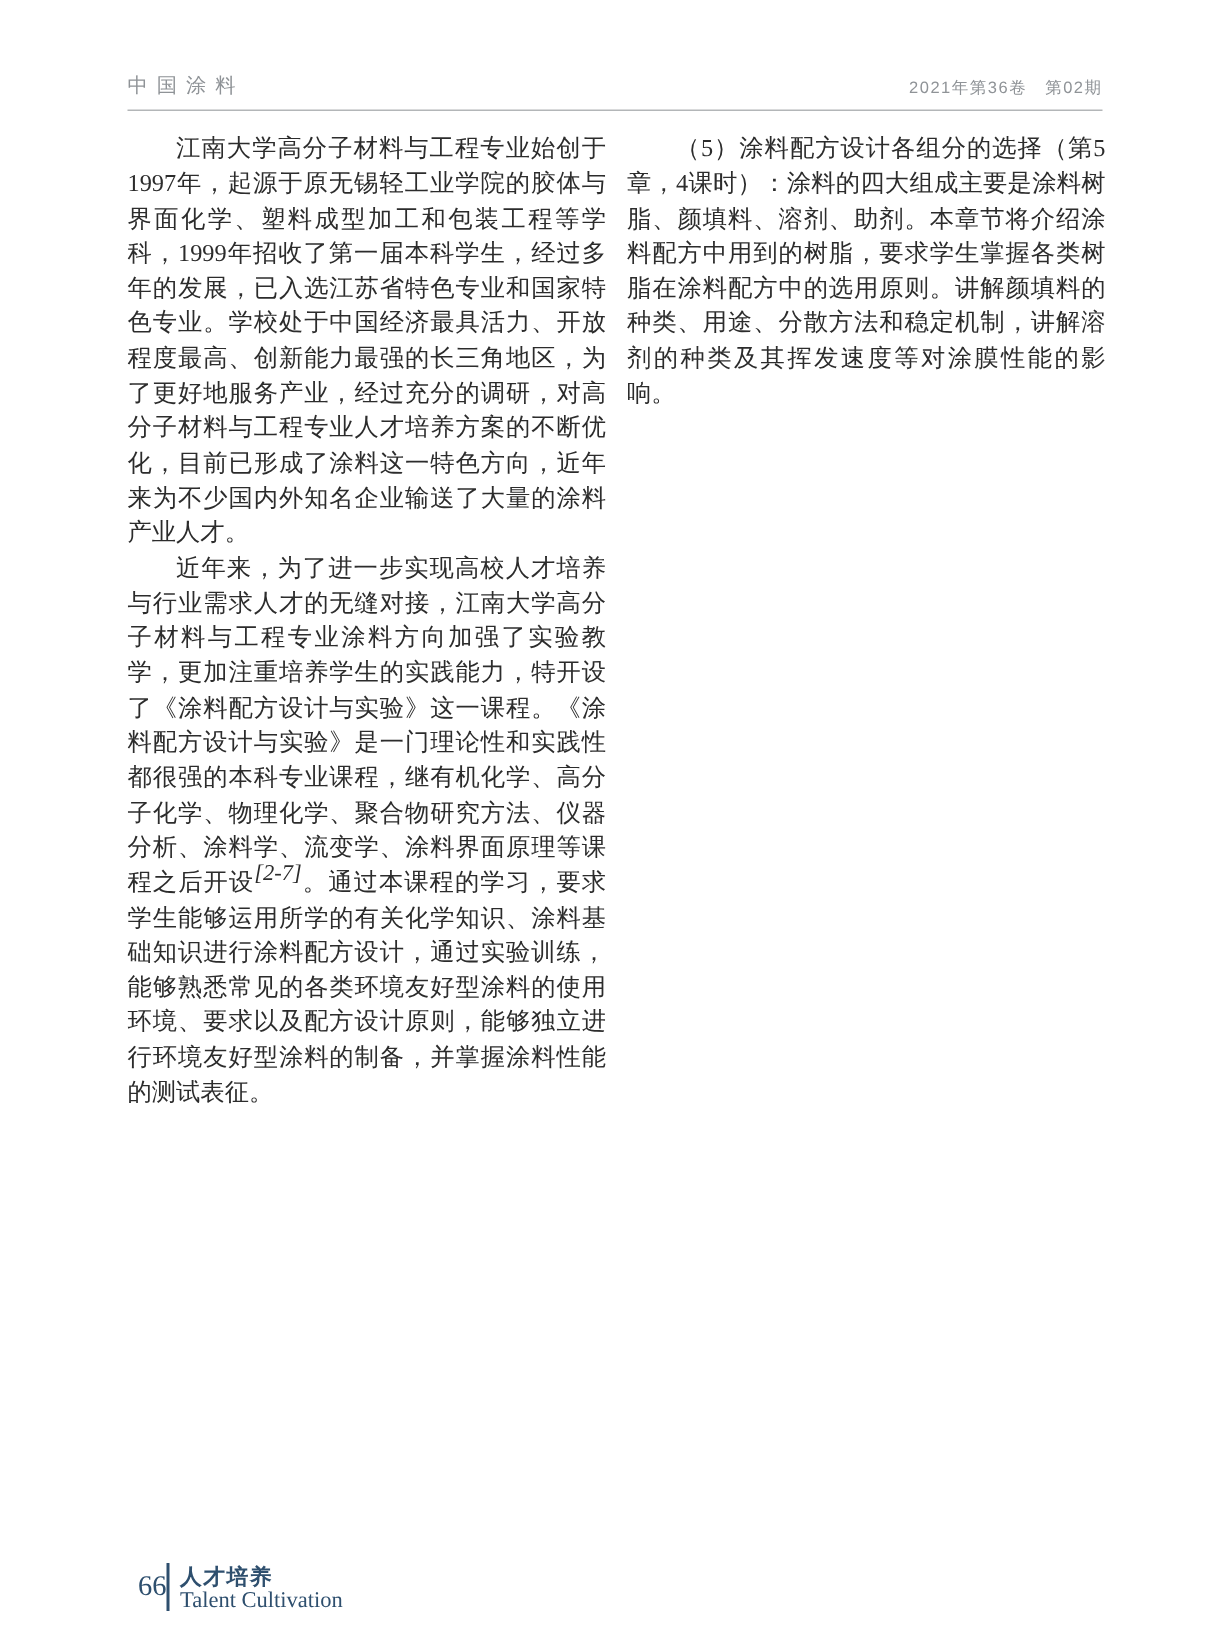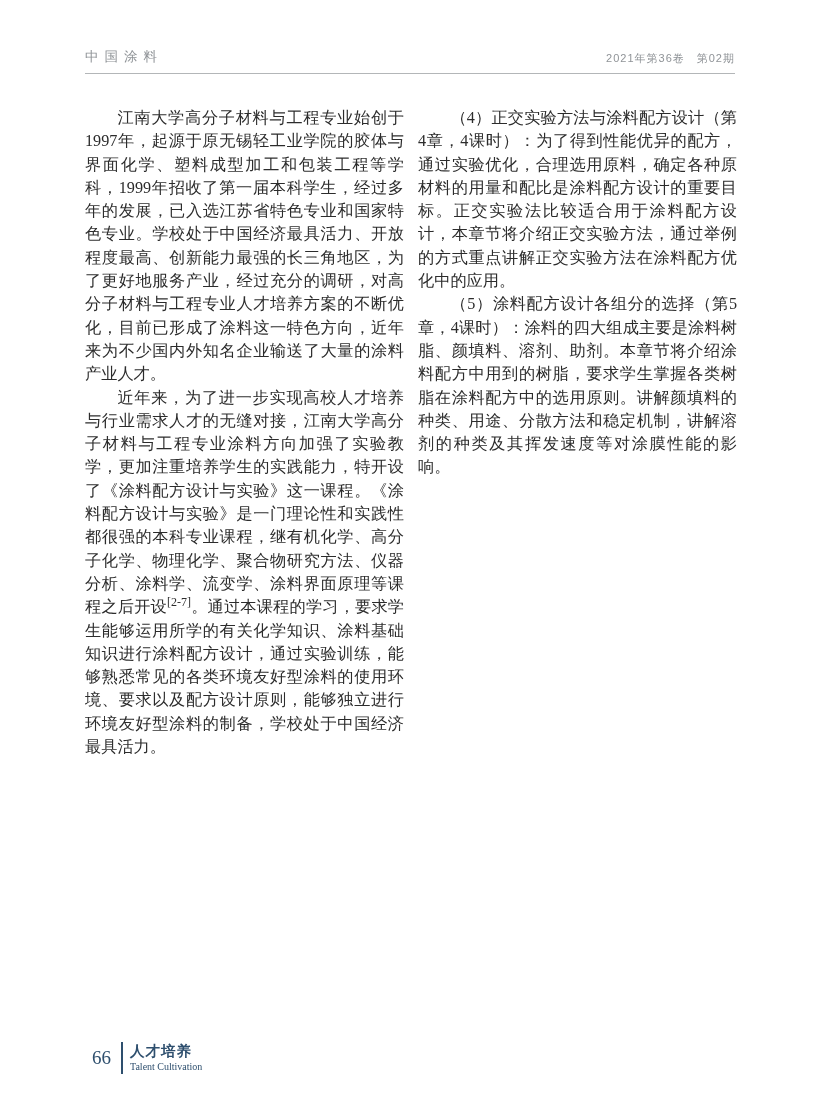--- a/index.html
+++ b/index.html
@@ -48,85 +48,83 @@
     display: flex;
     gap: 14px;
     overflow: hidden;
   }
   .col {
     width: 319px;
     text-align: justify;
     font-size: 16.2px;
     line-height: 23.3px;
     color: #2c2c2c;
-    margin-top: 19px;
   }
   .col p {
     margin: 0;
     text-indent: 2em;
   }
   .col sup {
-    font-size: 12px;
+    font-size: 15px;
     line-height: 0;
+    font-style: italic;
   }
   
   .page-footer {
     position: absolute;
     left: 92px;
     bottom: 25px;
     display: flex;
     align-items: center;
     color: #2e4f6e;
   }
   .page-number {
     font-size: 19px;
-    margin-right: 10px;
     font-family: "Liberation Serif", serif;
   }
   .footer-bar {
     width: 2px;
     height: 32px;
     background: #2e4f6e;
     margin-right: 7px;
   }
   .footer-col .col-cn {
     display: block;
     font-size: 14.5px;
     font-weight: bold;
-    font-family: Liberation Mono, monospace;
+    font-family: Liberation Sans, sans-serif;
     letter-spacing: 1px;
     line-height: 17px;
   }
   .footer-col .col-en {
     display: block;
-    font-size: 10px;
+    font-size: 15px;
     line-height: 12px;
     font-family: "Liberation Serif", serif;
   }
 </style>
 </head>
 <body>
 
 <div class="page">
 
   <header class="page-header">
     <span class="journal-name">中国涂料</span>
     <span class="issue-info">2021年第36卷　第02期</span>
   </header>
 
   <main class="columns">
 
     <section class="col">
       <p>江南大学高分子材料与工程专业始创于1997年，起源于原无锡轻工业学院的胶体与界面化学、塑料成型加工和包装工程等学科，1999年招收了第一届本科学生，经过多年的发展，已入选江苏省特色专业和国家特色专业。学校处于中国经济最具活力、开放程度最高、创新能力最强的长三角地区，为了更好地服务产业，经过充分的调研，对高分子材料与工程专业人才培养方案的不断优化，目前已形成了涂料这一特色方向，近年来为不少国内外知名企业输送了大量的涂料产业人才。</p>
-      <p><span>近年来，为了进一步实现高校人才培养与行业需求人才的无缝对接，江南大学高分子材料与工程专业涂料方向加强了实验教学，更加注重培养学生的实践能力，特开设了《涂料配方设计与实验》这一课程。《涂料配方设计与实验》是一门理论性和实践性都很强的本科专业课程，继有机化学、高分子化学、物理化学、聚合物研究方法、仪器分析、涂料学、流变学、涂料界面原理等课程之后开设</span><sup>[2-7]</sup><span>。通过本课程的学习，要求学生能够运用所学的有关化学知识、涂料基础知识进行涂料配方设计，通过实验训练，能够熟悉常见的各类环境友好型涂料的使用环境、要求以及配方设计原则，能够独立进行环境友好型涂料的制备，学校处于中国经济最具活力。</span></p>
+      <p><span>近年来，为了进一步实现高校人才培养与行业需求人才的无缝对接，江南大学高分子材料与工程专业涂料方向加强了实验教学，更加注重培养学生的实践能力，特开设了《涂料配方设计与实验》这一课程。《涂料配方设计与实验》是一门理论性和实践性都很强的本科专业课程，继有机化学、高分子化学、物理化学、聚合物研究方法、仪器分析、涂料学、流变学、涂料界面原理等课程之后开设</span><sup>[2-7]</sup><span>。通过本课程的学习，要求学生能够运用所学的有关化学知识、涂料基础知识进行涂料配方设计，通过实验训练，能够熟悉常见的各类环境友好型涂料的使用环境、要求以及配方设计原则，能够独立进行环境友好型涂料的制备，并掌握涂料性能的测试表征。</span></p>
 
     </section>
 
     <section class="col">
-      <p>（4）正交实验方法与涂料配方设计（第4章，4课时）：为了得到性能优异的配方，通过实验优化，合理选用原料，确定各种原材料的用量和配比是涂料配方设计的重要目标。正交实验法比较适合用于涂料配方设计，本章节将介绍正交实验方法，通过举例的方式重点讲解正交实验方法在涂料配方优化中的应用。</p>
       <p>（5）涂料配方设计各组分的选择（第5章，4课时）：涂料的四大组成主要是涂料树脂、颜填料、溶剂、助剂。本章节将介绍涂料配方中用到的树脂，要求学生掌握各类树脂在涂料配方中的选用原则。讲解颜填料的种类、用途、分散方法和稳定机制，讲解溶剂的种类及其挥发速度等对涂膜性能的影响。</p>
 
     </section>
 
   </main>
 
   <footer class="page-footer">
     <span class="page-number">66</span>
     <span class="footer-bar"></span>
     <span class="footer-col">

